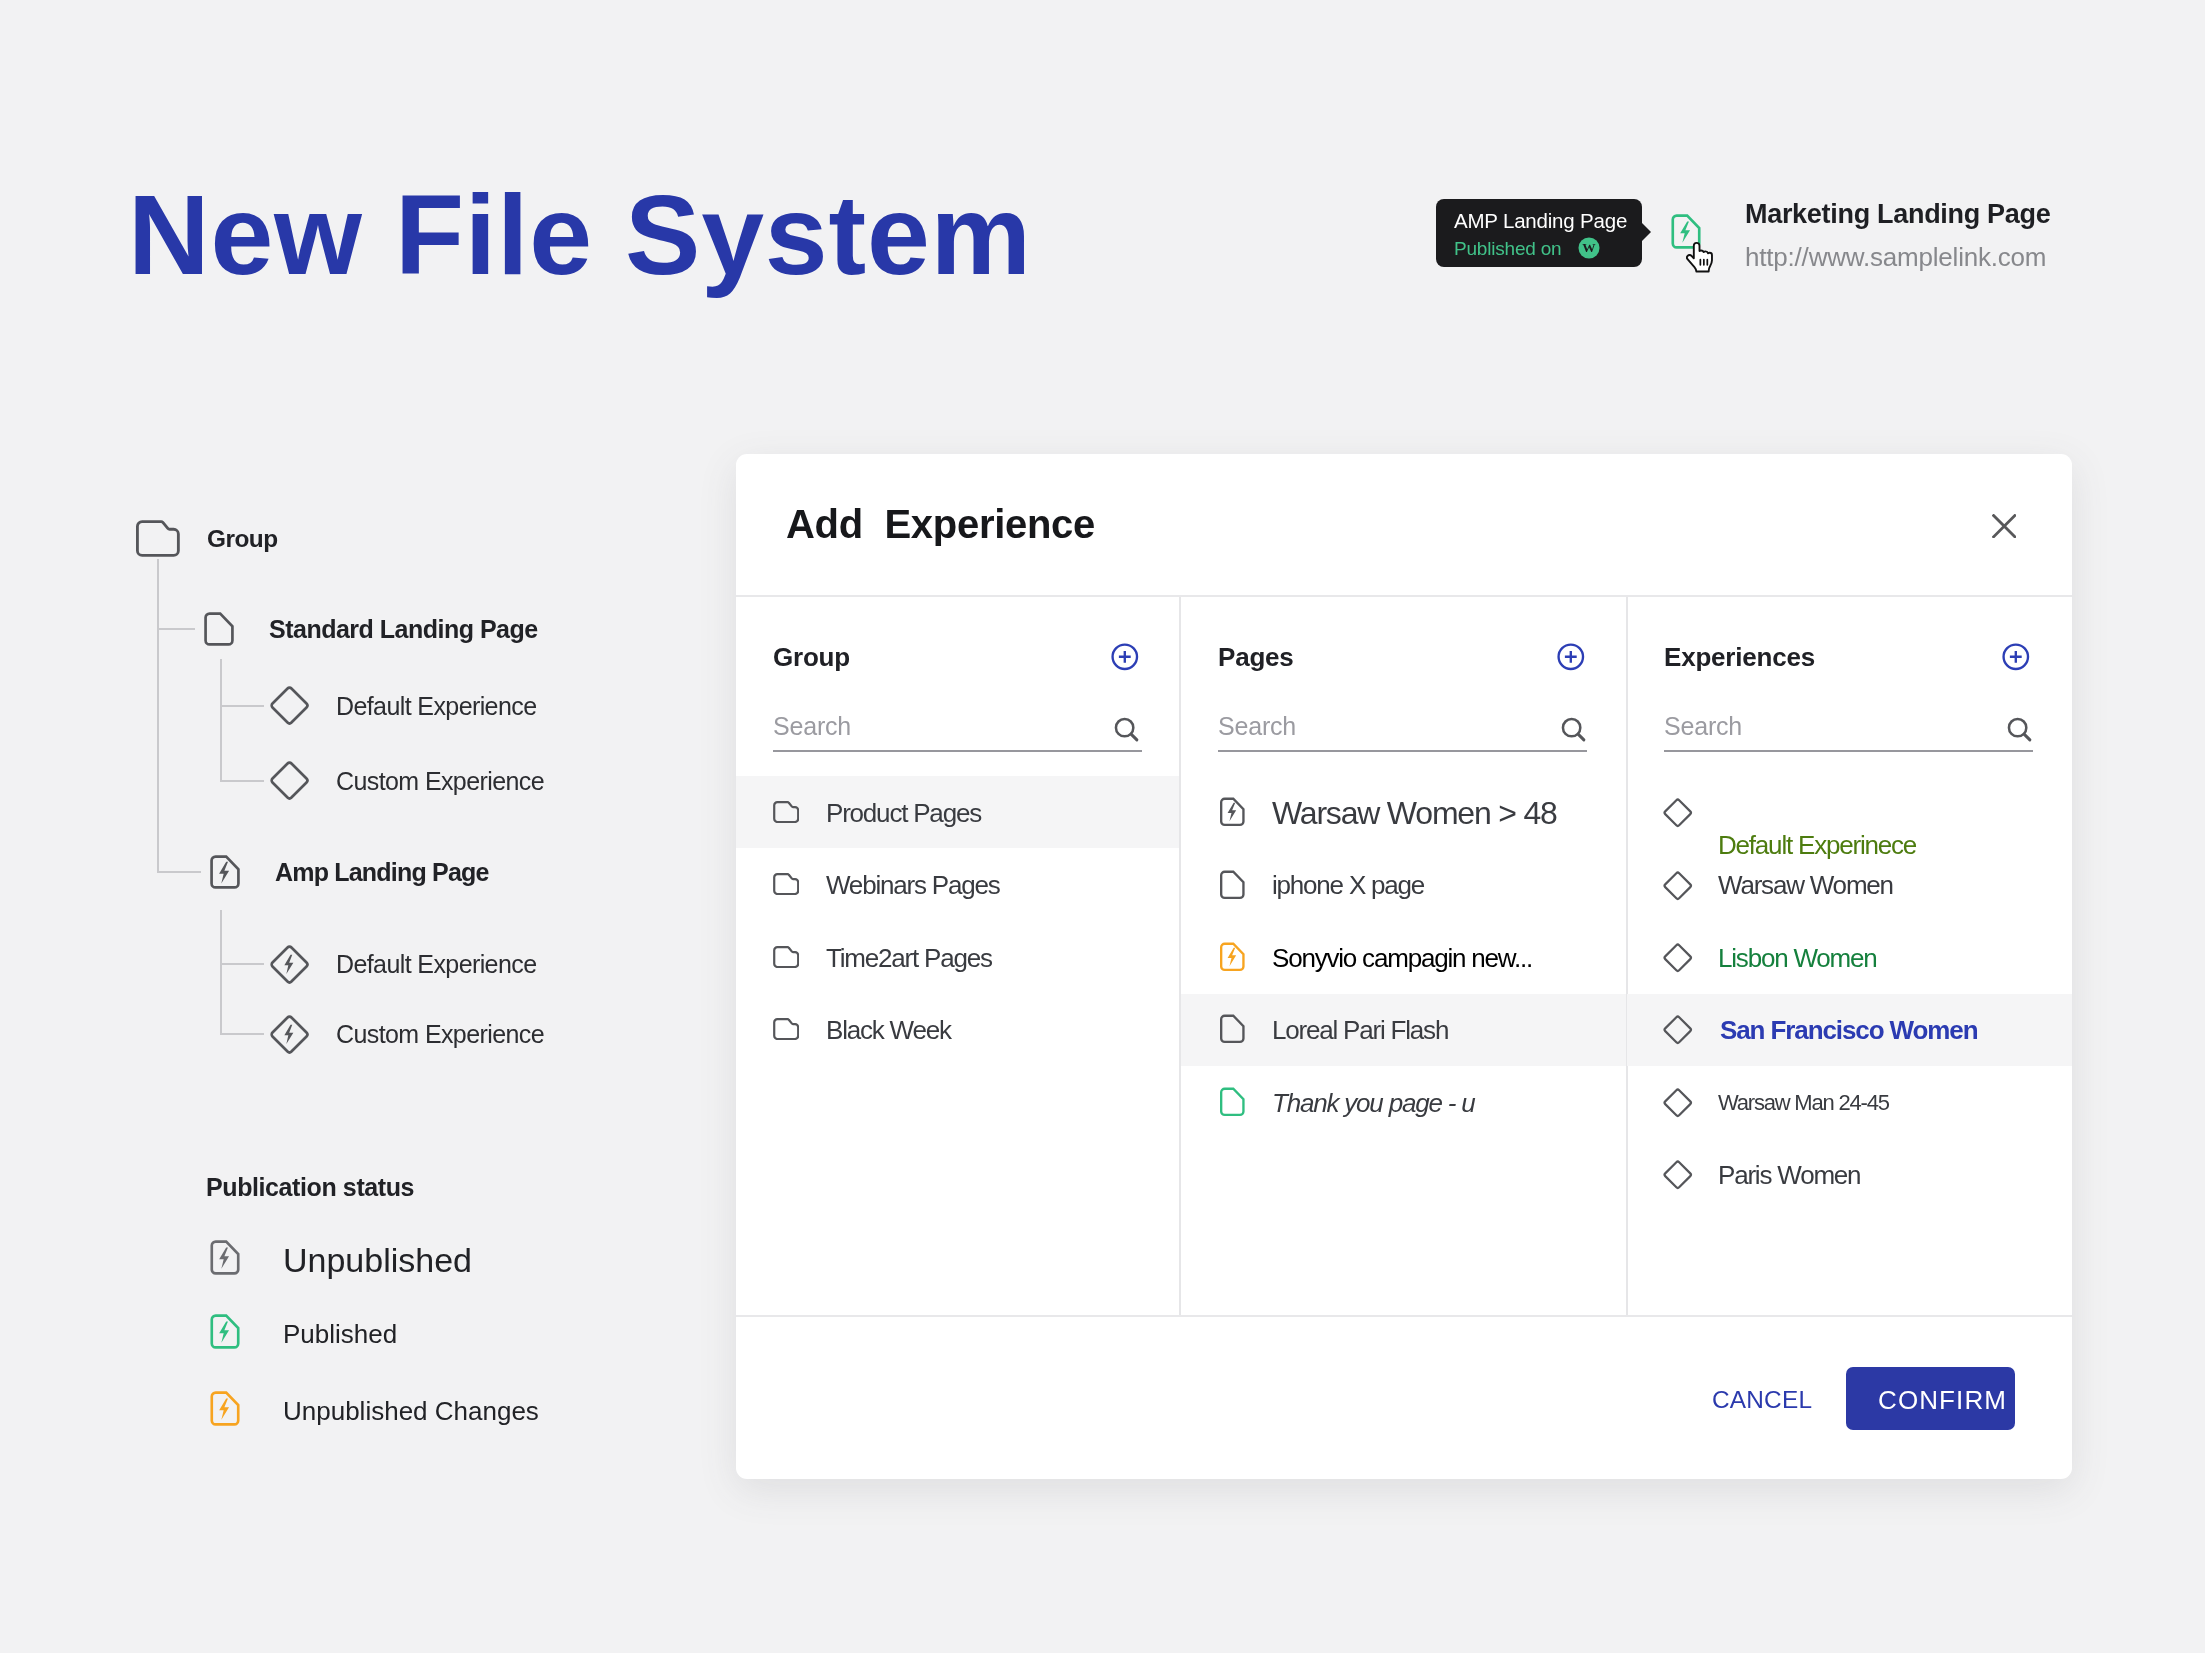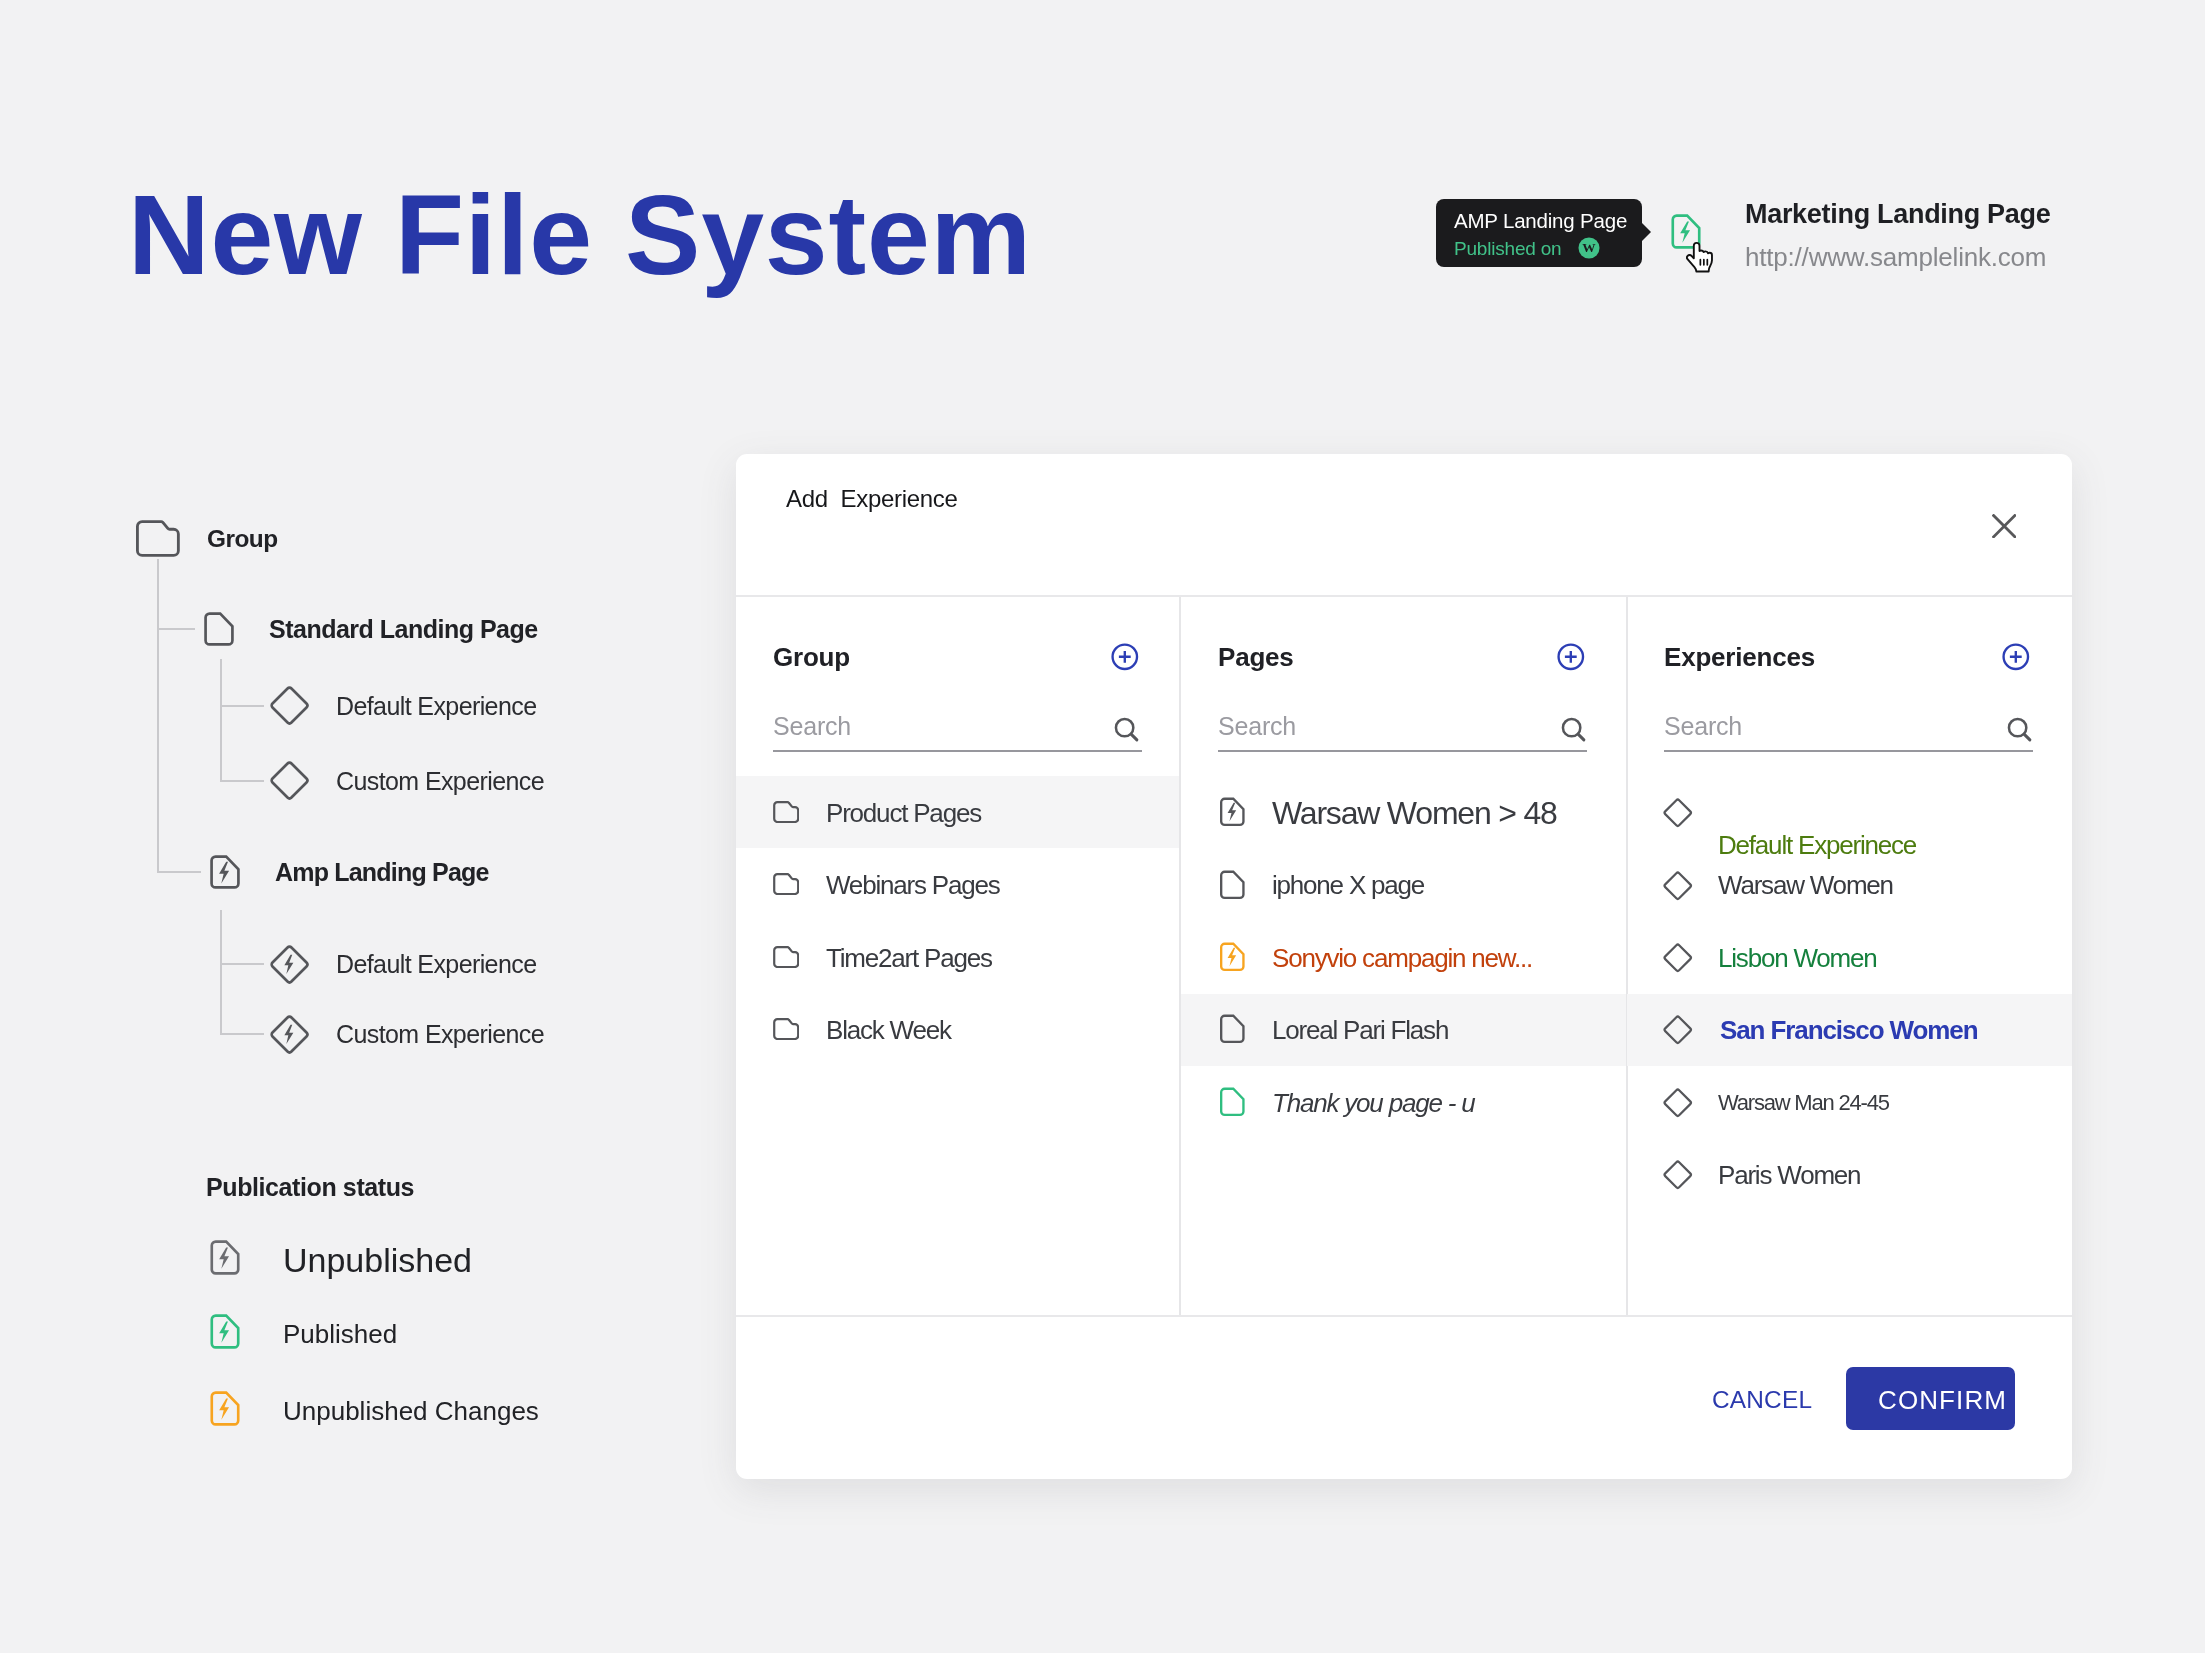--- a/index.html
+++ b/index.html
@@ -98,21 +98,21 @@
 <div class="abs ctr" style="left:283px;top:1334px;font-size:26px;color:#212226;">Published</div>
 
 <svg class="abs" style="left:210px;top:1391px;" width="30" height="35" viewBox="0 0 38 45">
   <path d="M7 2 h13.5 l15.5 16 v20 a5 5 0 0 1 -5 5 h-24 a5 5 0 0 1 -5 -5 v-31 a5 5 0 0 1 5 -5 z" fill="none" stroke="#f7a420" stroke-width="3.4"></path>
   <path d="M20.5 9.5 l-9 15.2 h5.8 l-3 12.3 9.9 -16.2 h-6 l4.6 -11.3 z" fill="#f7a420"></path>
 </svg>
 <div class="abs ctr" style="left:283px;top:1411px;font-size:26px;color:#212226;">Unpublished Changes</div>
 
 <div class="abs" style="left:736px;top:454px;width:1336px;height:1025px;background:#ffffff;border-radius:11px;box-shadow:0 11px 39px rgba(80,80,90,0.12);"></div>
 
-<div class="abs ctr" style="left:786px;top:499px;font-size:24px;font-weight:normal;color:#17181b;letter-spacing:-0.3px;">Add&nbsp; Experience</div>
+<div class="abs ctr" style="left:786px;top:524px;font-size:40px;font-weight:bold;color:#17181b;letter-spacing:-0.3px;">Add&nbsp; Experience</div>
 <svg class="abs" style="left:1992px;top:514px;" width="24.4" height="24.4" viewBox="0 0 31 31">
   <path d="M2 2 L29 29 M29 2 L2 29" stroke="#58585a" stroke-width="3.6" stroke-linecap="square"></path>
 </svg>
 <div class="abs" style="left:736px;top:595px;width:1336px;height:1.6px;background:#e8e8ea;"></div>
 
 <div class="abs" style="left:1179px;top:597px;width:1.6px;height:718px;background:#e6e6e8;"></div>
 <div class="abs" style="left:1626px;top:597px;width:1.6px;height:718px;background:#e6e6e8;"></div>
 
 <div class="abs" style="left:736px;top:1315px;width:1336px;height:1.6px;background:#e8e8ea;"></div>
 
@@ -182,21 +182,21 @@
 
 <svg class="abs" style="left:1220px;top:870px;" width="25" height="30" viewBox="0 0 32 38">
   <path d="M6 2 h11 l13 13.5 v15.5 a4.5 4.5 0 0 1 -4.5 4.5 h-19.5 a4.5 4.5 0 0 1 -4.5 -4.5 v-24.5 a4.5 4.5 0 0 1 4.5 -4.5 z" fill="none" stroke="#55565a" stroke-width="3"></path>
 </svg>
 <div class="abs ctr" style="left:1272px;top:885px;font-size:26px;color:#393b40;letter-spacing:-1.2px;">iphone X page</div>
 
 <svg class="abs" style="left:1220px;top:942px;" width="25" height="30" viewBox="0 0 32 38">
   <path d="M6 2 h11 l13 13.5 v15.5 a4.5 4.5 0 0 1 -4.5 4.5 h-19.5 a4.5 4.5 0 0 1 -4.5 -4.5 v-24.5 a4.5 4.5 0 0 1 4.5 -4.5 z" fill="none" stroke="#f7a420" stroke-width="3"></path>
   <path d="M17.5 7 l-7.8 13.2 h5 l-2.6 10.6 8.6 -14 h-5.2 l4 -9.8 z" fill="#f7a420"></path>
 </svg>
-<div class="abs ctr" style="left:1272px;top:958px;font-size:26px;color:#c2410c;letter-spacing:-1.2px;">Sonyvio campagin new...</div>
+<div class="abs ctr" style="left:1272px;top:958px;font-size:26px;color:#000000;letter-spacing:-1.2px;">Sonyvio campagin new...</div>
 
 <svg class="abs" style="left:1220px;top:1014px;" width="25" height="30" viewBox="0 0 32 38">
   <path d="M6 2 h11 l13 13.5 v15.5 a4.5 4.5 0 0 1 -4.5 4.5 h-19.5 a4.5 4.5 0 0 1 -4.5 -4.5 v-24.5 a4.5 4.5 0 0 1 4.5 -4.5 z" fill="none" stroke="#55565a" stroke-width="3"></path>
 </svg>
 <div class="abs ctr" style="left:1272px;top:1030px;font-size:26px;color:#393b40;letter-spacing:-1.2px;">Loreal Pari Flash</div>
 
 <svg class="abs" style="left:1220px;top:1087px;" width="25" height="30" viewBox="0 0 32 38">
   <path d="M6 2 h11 l13 13.5 v15.5 a4.5 4.5 0 0 1 -4.5 4.5 h-19.5 a4.5 4.5 0 0 1 -4.5 -4.5 v-24.5 a4.5 4.5 0 0 1 4.5 -4.5 z" fill="none" stroke="#2fbe80" stroke-width="3"></path>
 </svg>
 <div class="abs ctr" style="left:1272px;top:1103px;font-size:26px;color:#393b40;letter-spacing:-1.2px;font-style:italic;">Thank you page - u</div>

